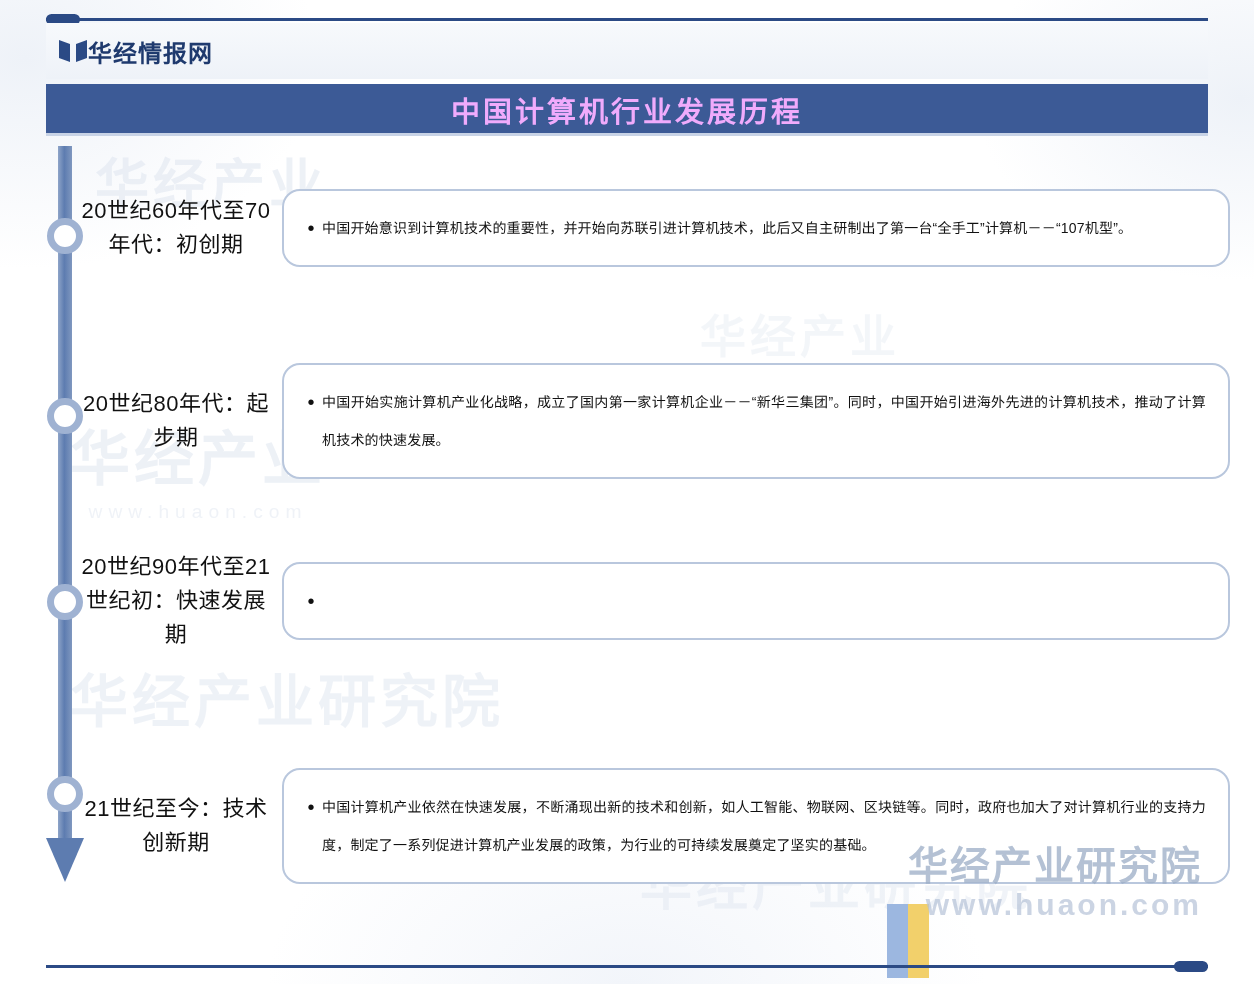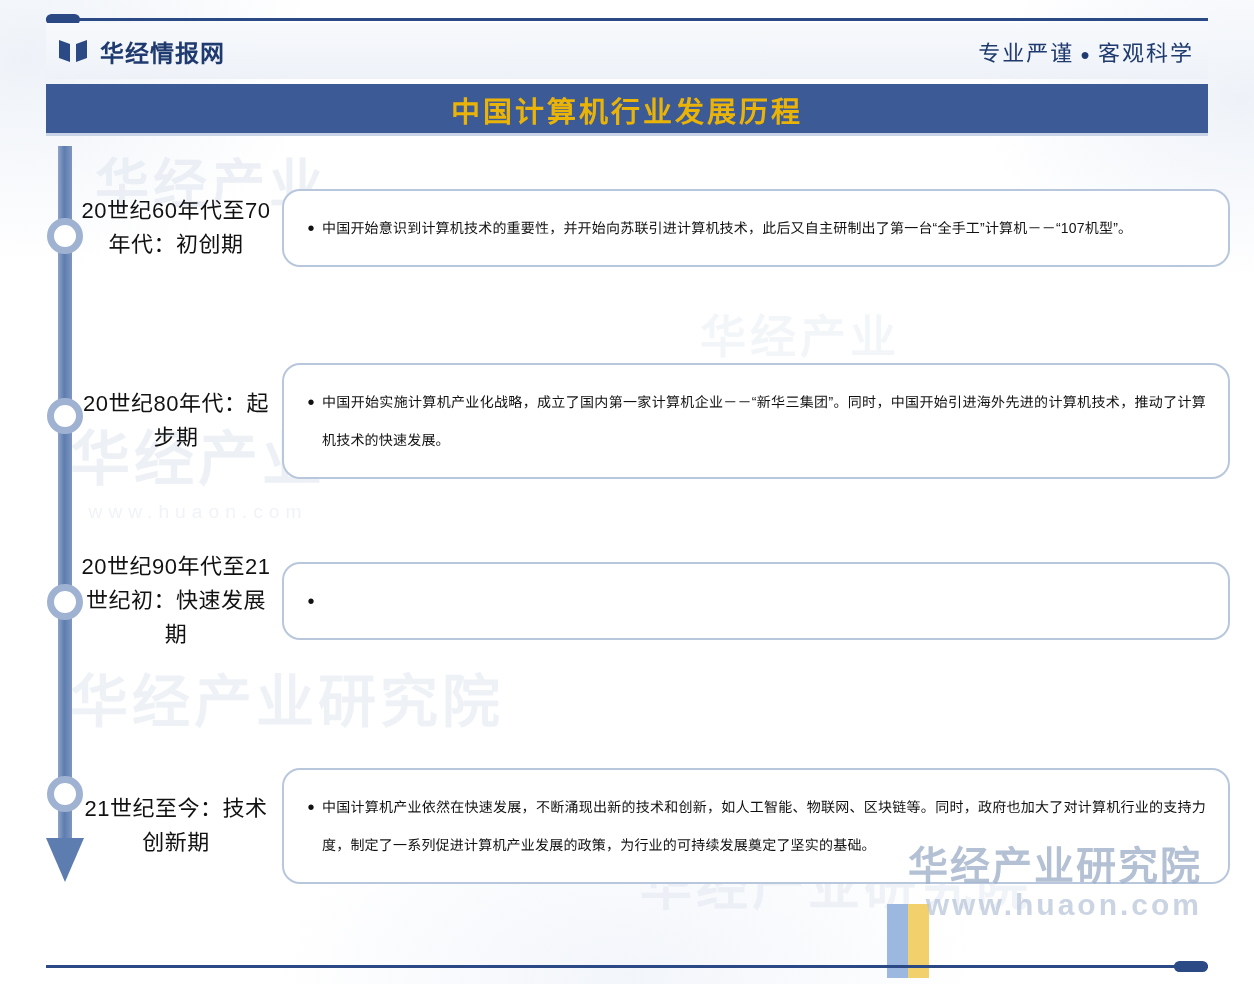--- a/index.html
+++ b/index.html
@@ -87,21 +87,20 @@
     background: linear-gradient(180deg, #f7f9fc 0%, #eef2f8 100%);
     display: flex;
     align-items: center;
     justify-content: space-between;
     padding: 0 14px 0 12px;
   }
 
   .brand {
     display: flex;
     align-items: center;
-    gap: 12px;
   }
   .brand-logo {
     width: 30px;
     height: 26px;
     flex: none;
   }
   .brand-name {
     font-size: 24px;
     color: #1f3a6e;
     font-weight: 700;
@@ -126,21 +125,21 @@
     right: 46px;
     top: 84px;
     height: 52px;
     background: #3c5a96;
     display: flex;
     align-items: center;
     justify-content: center;
     border-bottom: 3px solid #c8d3e6;
   }
   .title-bar .title {
-    color: #eab308;
+    color: #f0abfc;
     font-size: 29px;
     font-weight: 700;
     letter-spacing: 3px;
   }
 
   
   .axis {
     position: absolute;
     left: 46px;
     top: 146px;
@@ -294,23 +293,20 @@
   </div>
 
   <div class="header">
     <div class="brand">
       <svg class="brand-logo" viewBox="0 0 30 26">
         <path d="M1 2 L12 6 L12 24 L1 20 Z" fill="#2b4a85"></path>
         <path d="M29 2 L18 6 L18 24 L29 20 Z" fill="#2b4a85"></path>
       </svg>
       <span class="brand-name">华经情报网</span>
     </div>
-    <div class="tagline">
-      <span>专业严谨</span><span class="dot">●</span><span>客观科学</span>
-    </div>
   </div>
 
   <div class="title-bar">
     <span class="title">中国计算机行业发展历程</span>
   </div>
 
   <div class="axis">
     <div class="axis-line"></div>
     <div class="axis-node" style="top:  72px;"></div>
     <div class="axis-node" style="top: 252px;"></div>

